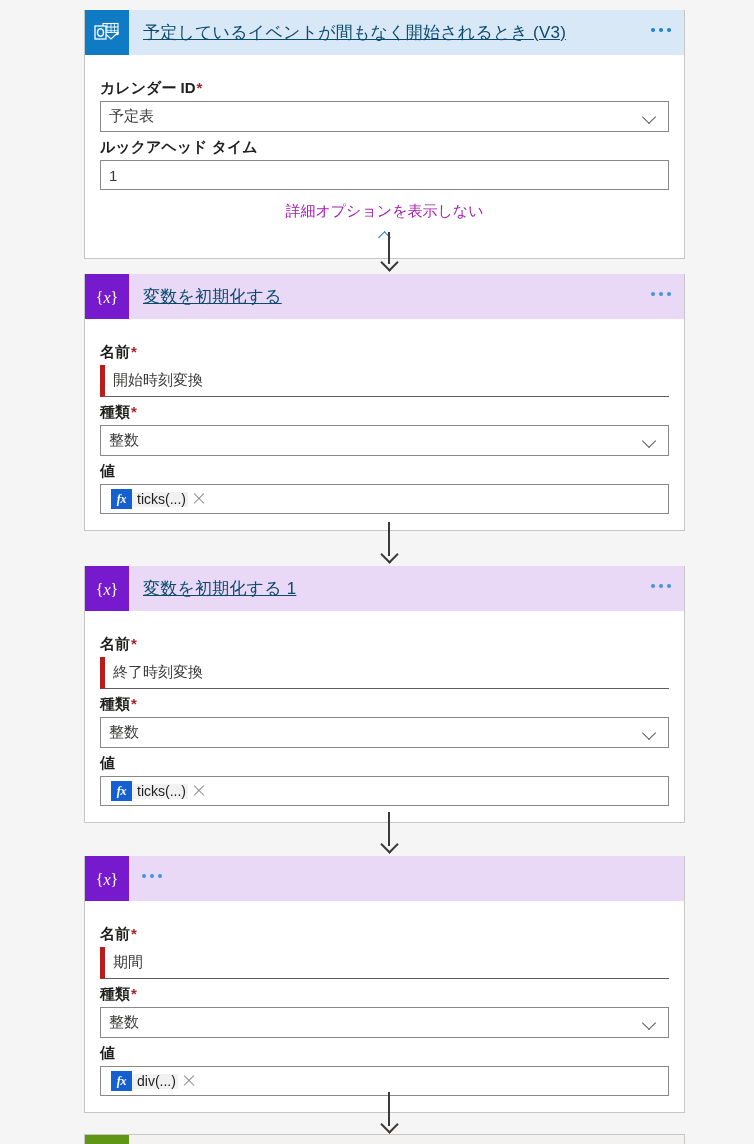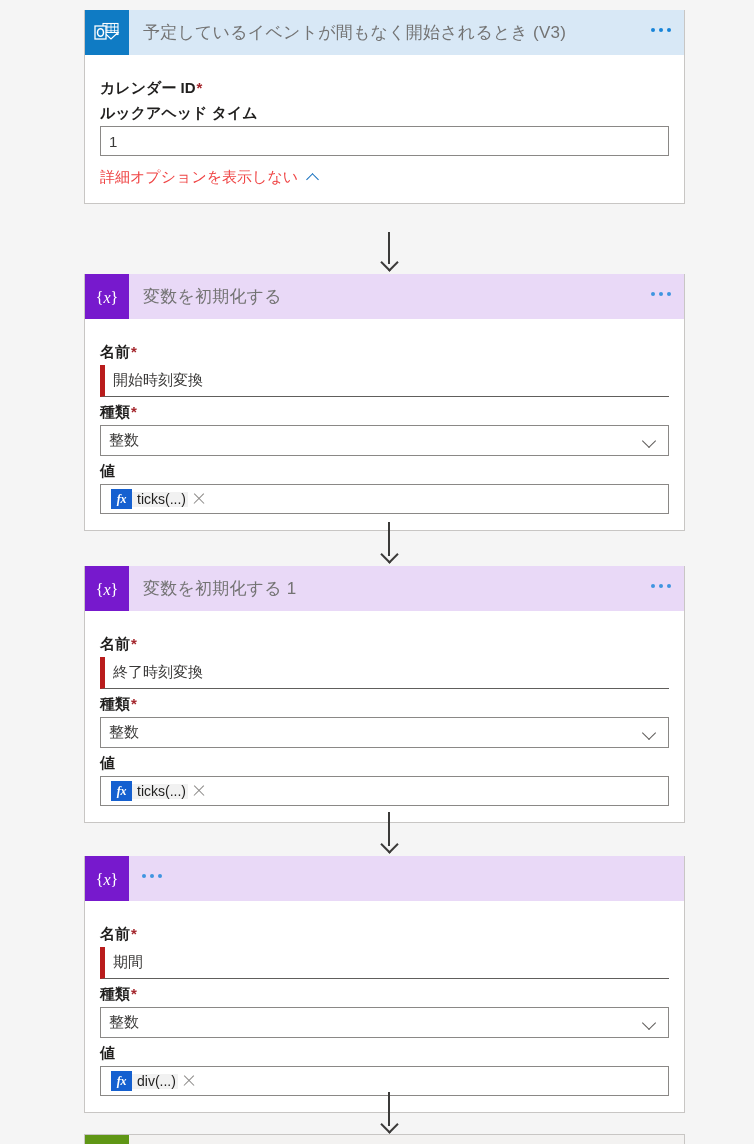--- a/index.html
+++ b/index.html
@@ -44,24 +44,25 @@
   }
   .hdr-icon.outlook { background: #0f7bc4; }
   .hdr-icon.variable { background: #7719cd; }
 
   .hdr-title {
     flex: 1;
     display: flex;
     align-items: center;
     padding-left: 14px;
     font-size: 17px;
-    color: #737373;
+    color: #0c4a6e;
     letter-spacing: .2px;
     white-space: nowrap;
     overflow: hidden;
+    text-decoration: underline;
   }
   .hdr-ellipsis {
     width: 46px;
     display: flex;
     align-items: center;
     justify-content: center;
     gap: 4px;
     padding-bottom: 6px;
   }
   .hdr-ellipsis i {
@@ -184,24 +185,25 @@
     left: 2px; top: 8px;
     width: 14px; height: 1.4px;
     background: #8a8886;
   }
   .token-x::before { transform: rotate(45deg); }
   .token-x::after  { transform: rotate(-45deg); }
 
   .adv-link {
     margin-top: 12px;
     font-size: 15px;
-    color: #ef4444;
+    color: #a21caf;
     display: flex;
     align-items: center;
     gap: 8px;
+    flex-direction: column;
   }
   .caret-up {
     width: 13px; height: 13px;
     position: relative;
     display: inline-block;
   }
   .caret-up::before {
     content: "";
     position: absolute;
     left: 2px; top: 4px;
@@ -283,20 +285,24 @@
         <i></i>
           <i></i>
           <i></i>
       </div>
     </div>
     <div class="card-body">
 
       <div class="field-label">
         <span>カレンダー ID</span><span class="req">*</span>
       </div>
+      <div class="select-box">
+        <span class="val">予定表</span>
+        <span class="chev"></span>
+      </div>
 
       <div class="field-label">
         <span>ルックアヘッド タイム</span>
       </div>
       <div class="input-box">
         <span class="val">1</span>
       </div>
 
       <div class="adv-link">
         <span>詳細オプションを表示しない</span>

